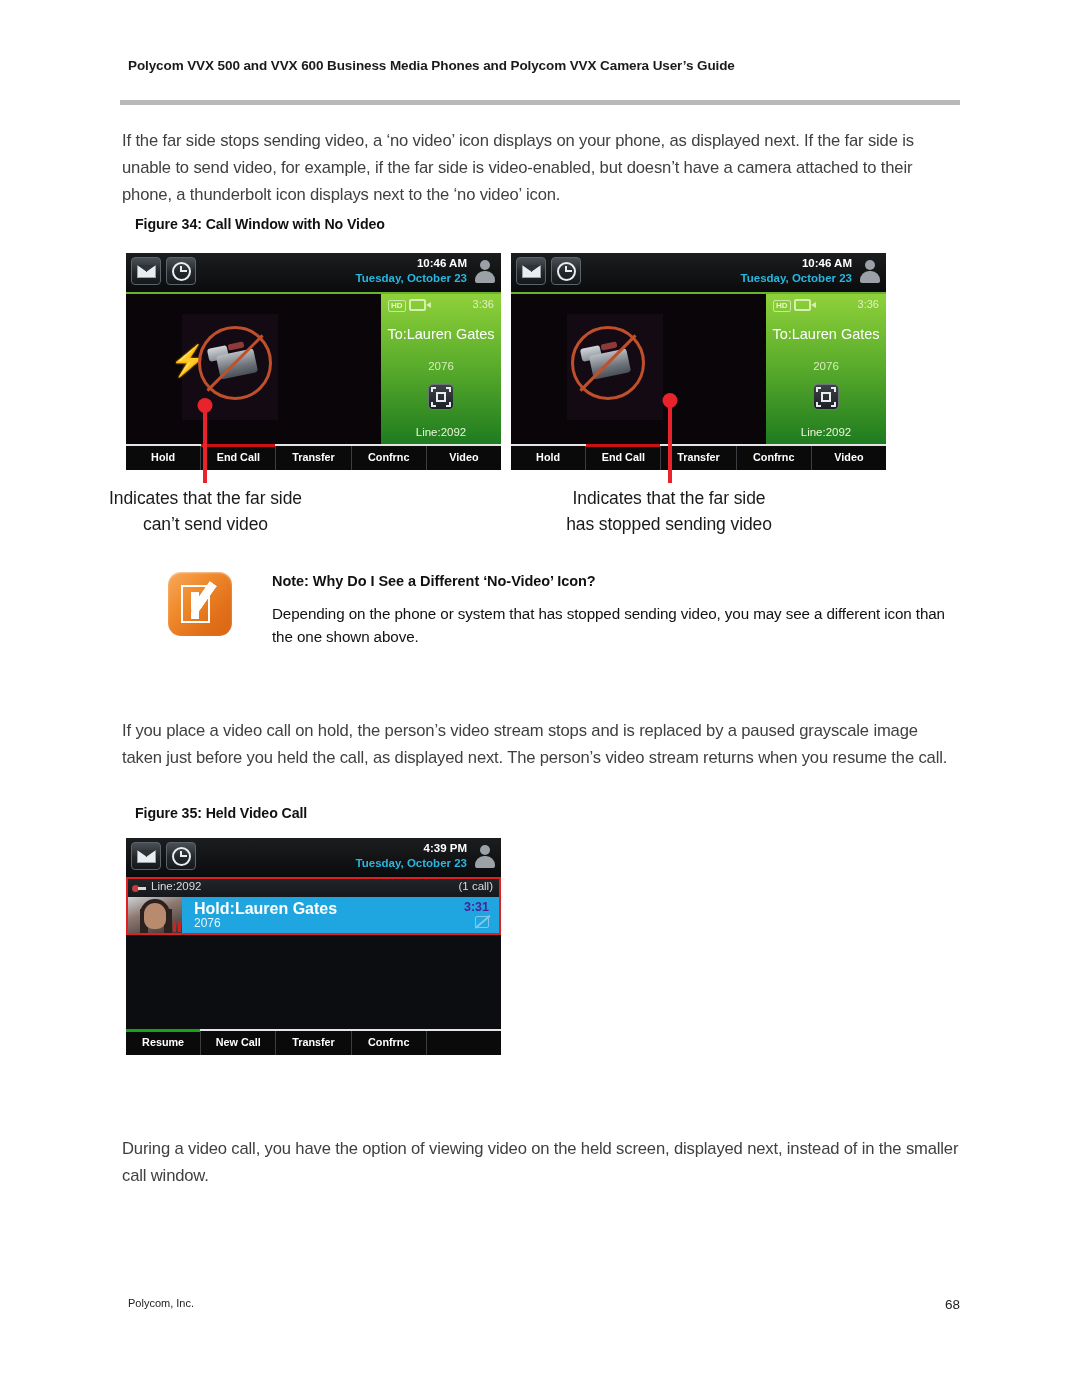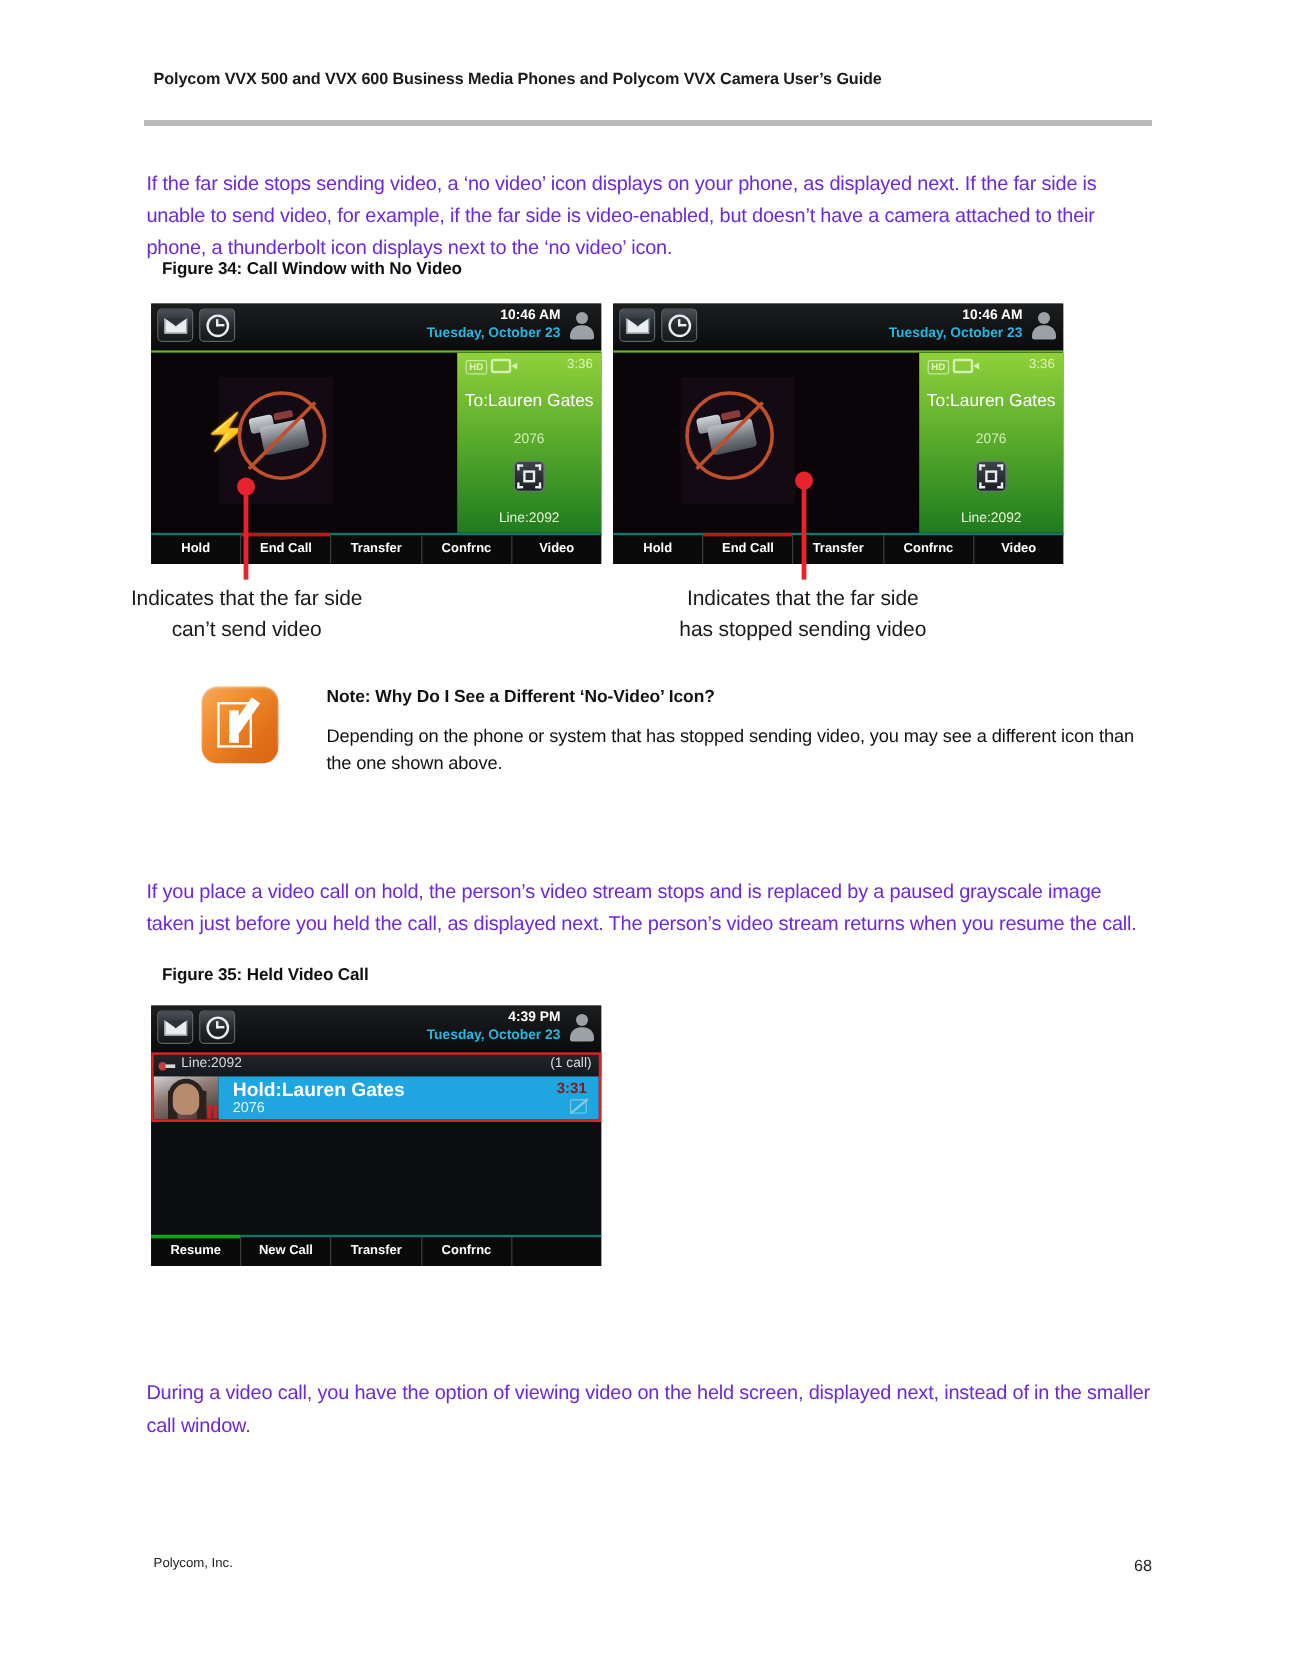--- a/index.html
+++ b/index.html
@@ -42,23 +42,22 @@
     background: #b9b9b9;
   }
 
   
   .para {
     position: absolute;
     left: 122px;
     width: 838px;
     font-size: 16.6px;
     line-height: 27px;
-    color: #6d28d9;
+    color: #404040;
     letter-spacing: -0.15px;
-    margin-top: 12px;
   }
   .fig-caption {
     position: absolute;
     left: 135px;
     font-size: 14.2px;
     font-weight: bold;
     color: #111;
     letter-spacing: -0.1px;
   }
   .section-heading {
@@ -327,21 +326,21 @@
   }
 
   
   .softkeys {
     position: absolute;
     left: 0; bottom: 0;
     width: 100%;
     height: 24px;
     display: flex;
     background: #0a0a0b;
-    border-top: 2px solid #0f766e;
+    border-top: 2px solid #e5e5e5;
   }
   .softkey {
     flex: 1 1 0;
     text-align: center;
     font-size: 10.8px;
     font-weight: bold;
     color: #ffffff;
     line-height: 22px;
     border-right: 1px solid #3a3d41;
     box-sizing: border-box;
@@ -564,21 +563,21 @@
     position: absolute;
     left: 12px; top: 19px;
     font-size: 12px;
     color: #e6f5fc;
   }
   .held-sel .dur {
     position: absolute;
     right: 10px; top: 3px;
     font-size: 12.5px;
     font-weight: bold;
-    color: #7f1d1d;
+    color: #4c1d95;
     text-align: right;
   }
   .held-sel .novid {
     position: absolute;
     right: 10px; top: 19px;
     width: 14px; height: 12px;
     border: 1.5px solid #7fc9e6;
     border-radius: 2px;
     box-sizing: border-box;
   }

